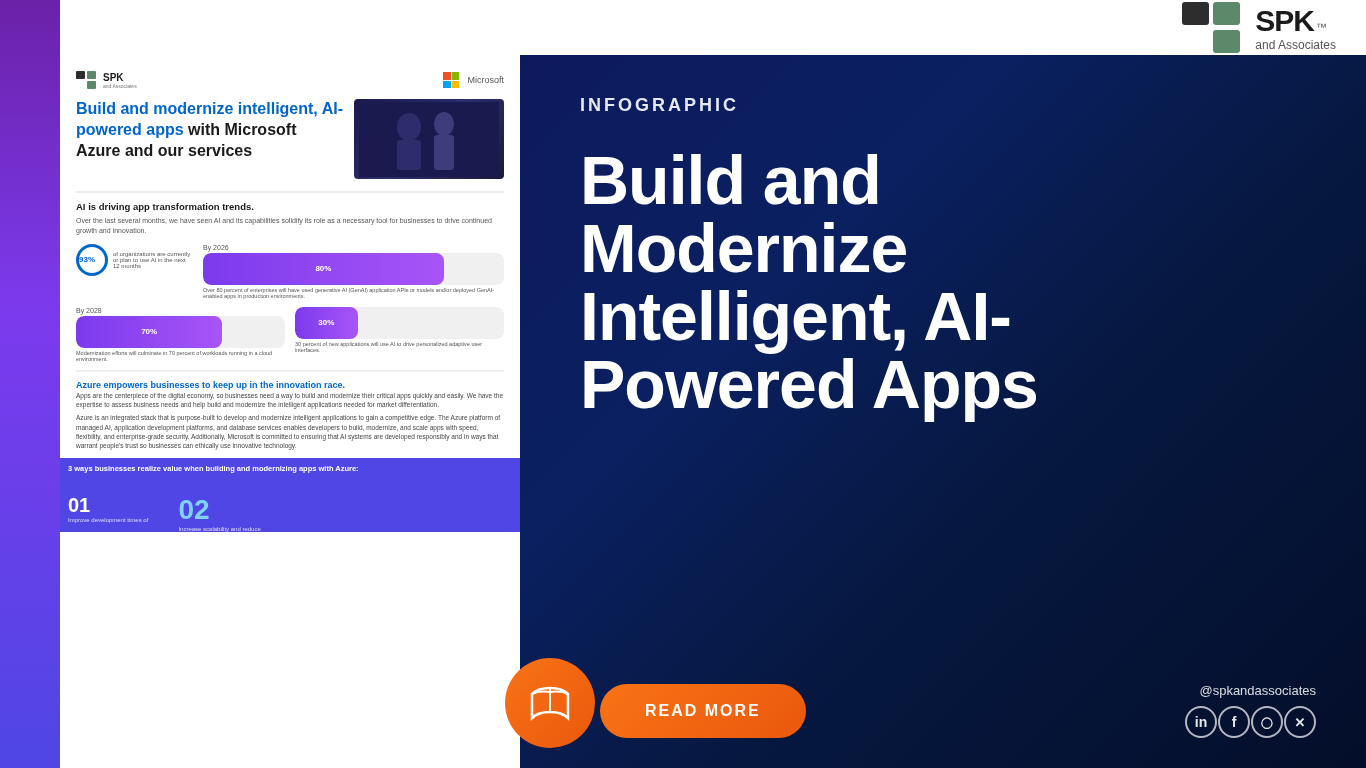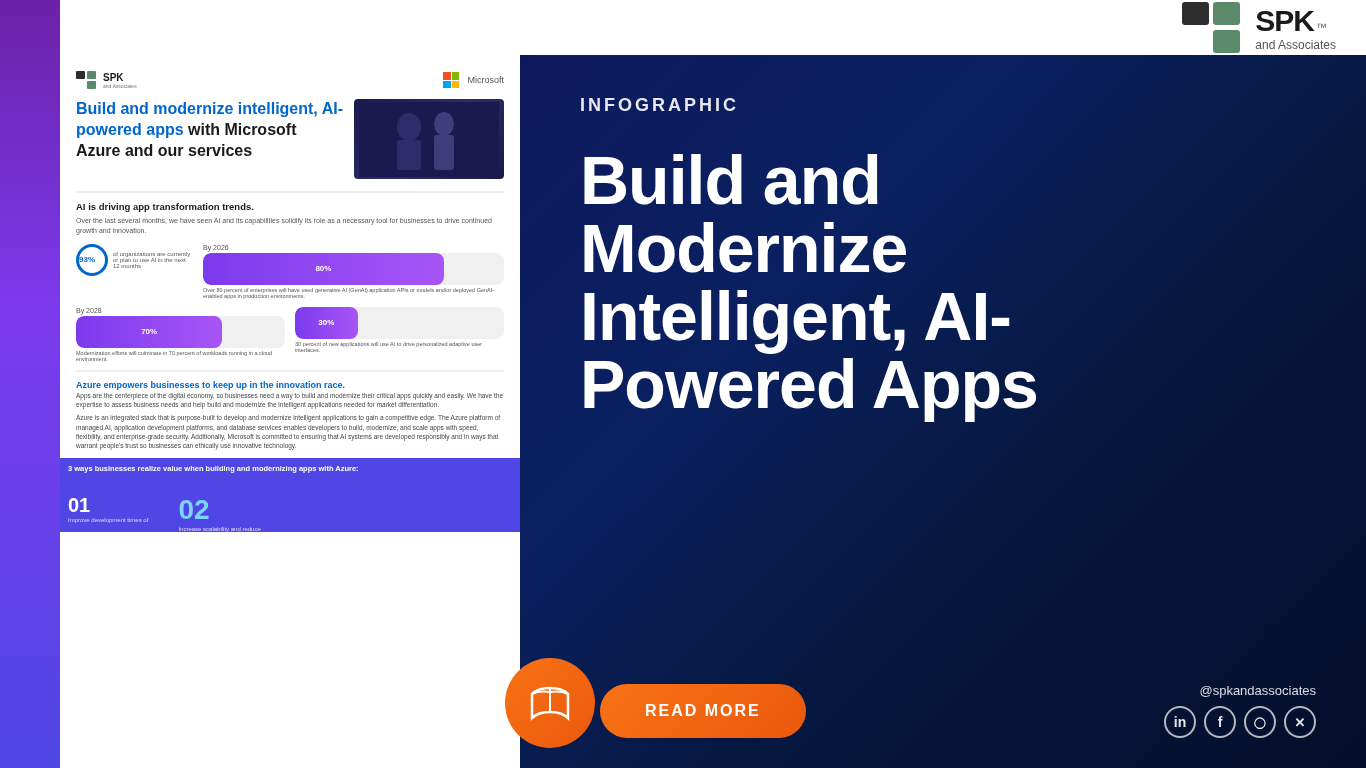--- a/index.html
+++ b/index.html
@@ -284,21 +284,21 @@
 
     .social-section {
       display: flex;
       flex-direction: column;
       align-items: flex-end;
       gap: 8px;
     }
 
     .social-icons {
       display: flex;
-      gap: 8px;
+      gap: 1px;
     }
 
     .social-icon {
       width: 32px;
       height: 32px;
       border-radius: 50%;
       border: 2px solid rgba(255,255,255,0.7);
       display: flex;
       align-items: center;
       justify-content: center;

